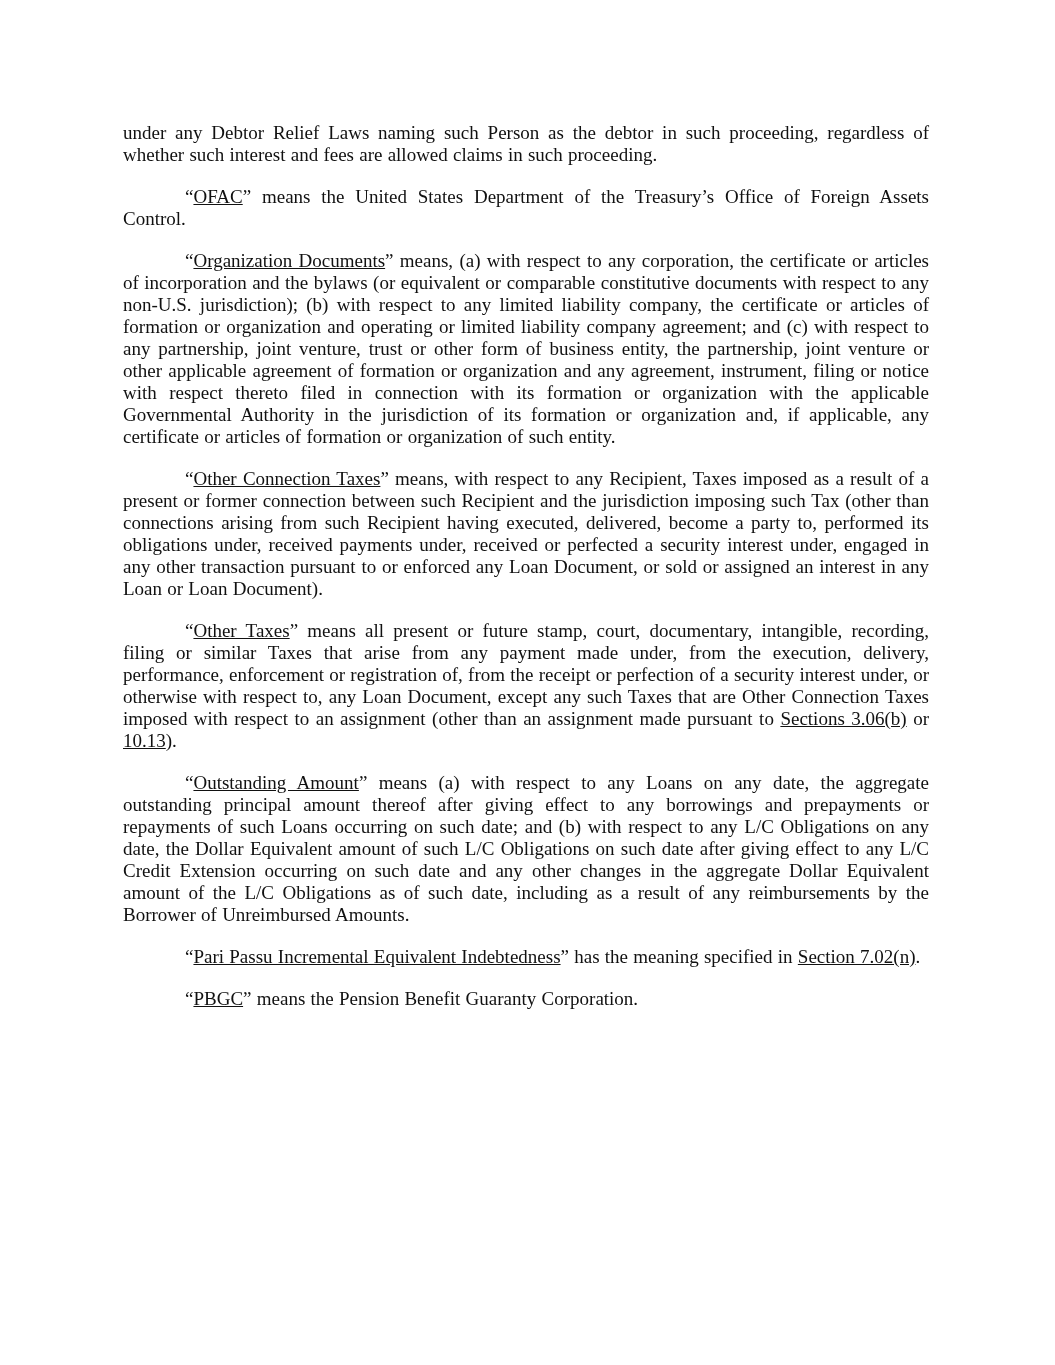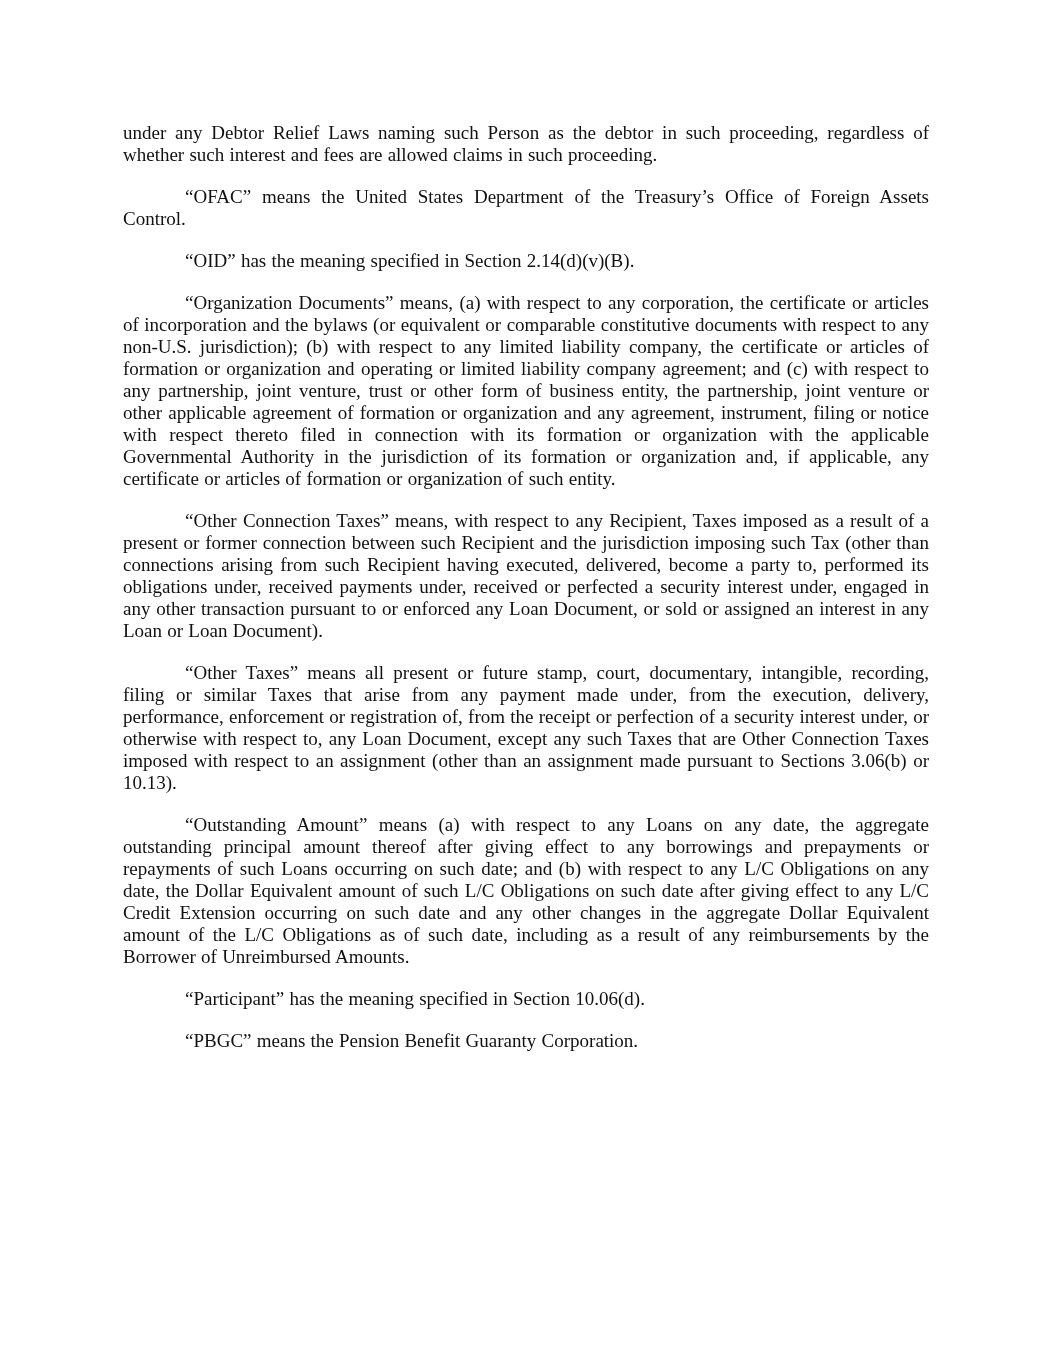--- a/index.html
+++ b/index.html
@@ -26,20 +26,21 @@
     font-size: 19px;
     line-height: 22px;
     text-align: justify;
     margin: 0 0 20px 0;
     word-spacing: 0.5px;
   }
   p.para.indent {
     text-indent: 62px;
   }
   .u {
+    text-decoration: underline;
   }
   .page-number {
     position: absolute;
     left: 0;
     top: 1256px;
     width: 100%;
     text-align: center;
     font-size: 19px;
     line-height: 22px;
   }
@@ -69,26 +70,25 @@
   }
 </style>
 </head>
 <body>
 
 <div class="page">
 
   <div class="content">
       <p class="para"><span>under any Debtor Relief Laws naming such Person as the debtor in such proceeding, regardless of whether such interest and fees are allowed claims in such proceeding.</span></p>
       <p class="para indent"><span>“</span><span class="u">OFAC</span><span>” means the United States Department of the Treasury’s Office of Foreign Assets Control.</span></p>
-      <p class="para indent"><span>“</span><span class="u">OID</span><span>” has the meaning specified in </span><span class="u">Section 2.14(d)(v)(B)</span><span>.</span></p>
       <p class="para indent"><span>“</span><span class="u">Organization Documents</span><span>” means, (a) with respect to any corporation, the certificate or articles of incorporation and the bylaws (or equivalent or comparable constitutive documents with respect to any non-U.S. jurisdiction); (b) with respect to any limited liability company, the certificate or articles of formation or organization and operating or limited liability company agreement; and (c) with respect to any partnership, joint venture, trust or other form of business entity, the partnership, joint venture or other applicable agreement of formation or organization and any agreement, instrument, filing or notice with respect thereto filed in connection with its formation or organization with the applicable Governmental Authority in the jurisdiction of its formation or organization and, if applicable, any certificate or articles of formation or organization of such entity.</span></p>
       <p class="para indent"><span>“</span><span class="u">Other Connection Taxes</span><span>” means, with respect to any Recipient, Taxes imposed as a result of a present or former connection between such Recipient and the jurisdiction imposing such Tax (other than connections arising from such Recipient having executed, delivered, become a party to, performed its obligations under, received payments under, received or perfected a security interest under, engaged in any other transaction pursuant to or enforced any Loan Document, or sold or assigned an interest in any Loan or Loan Document).</span></p>
       <p class="para indent"><span>“</span><span class="u">Other Taxes</span><span>” means all present or future stamp, court, documentary, intangible, recording, filing or similar Taxes that arise from any payment made under, from the execution, delivery, performance, enforcement or registration of, from the receipt or perfection of a security interest under, or otherwise with respect to, any Loan Document, except any such Taxes that are Other Connection Taxes imposed with respect to an assignment (other than an assignment made pursuant to </span><span class="u">Sections 3.06(b)</span><span> or </span><span class="u">10.13</span><span>).</span></p>
       <p class="para indent"><span>“</span><span class="u">Outstanding Amount</span><span>” means (a) with respect to any Loans on any date, the aggregate outstanding principal amount thereof after giving effect to any borrowings and prepayments or repayments of such Loans occurring on such date; and (b) with respect to any L/C Obligations on any date, the Dollar Equivalent amount of such L/C Obligations on such date after giving effect to any L/C Credit Extension occurring on such date and any other changes in the aggregate Dollar Equivalent amount of the L/C Obligations as of such date, including as a result of any reimbursements by the Borrower of Unreimbursed Amounts.</span></p>
-      <p class="para indent"><span>“</span><span class="u">Participant</span><span>” has the meaning specified in </span><span class="u">Section 10.06(d)</span><span>.</span></p>
+      <p class="para indent"><span>“</span><span class="u">Pari Passu Incremental Equivalent Indebtedness</span><span>” has the meaning specified in </span><span class="u">Section 7.02(n)</span><span>.</span></p>
       <p class="para indent"><span>“</span><span class="u">PBGC</span><span>” means the Pension Benefit Guaranty Corporation.</span></p>
     </div>
 
 
   <div class="change-bar"></div>
 
   <div class="doc-ids"><span class="del" style="color: #7f1d1d;">176657895_8</span><span class="ins" style="color: #15803d;">184986903_7</span></div>
 
 </div>
 

